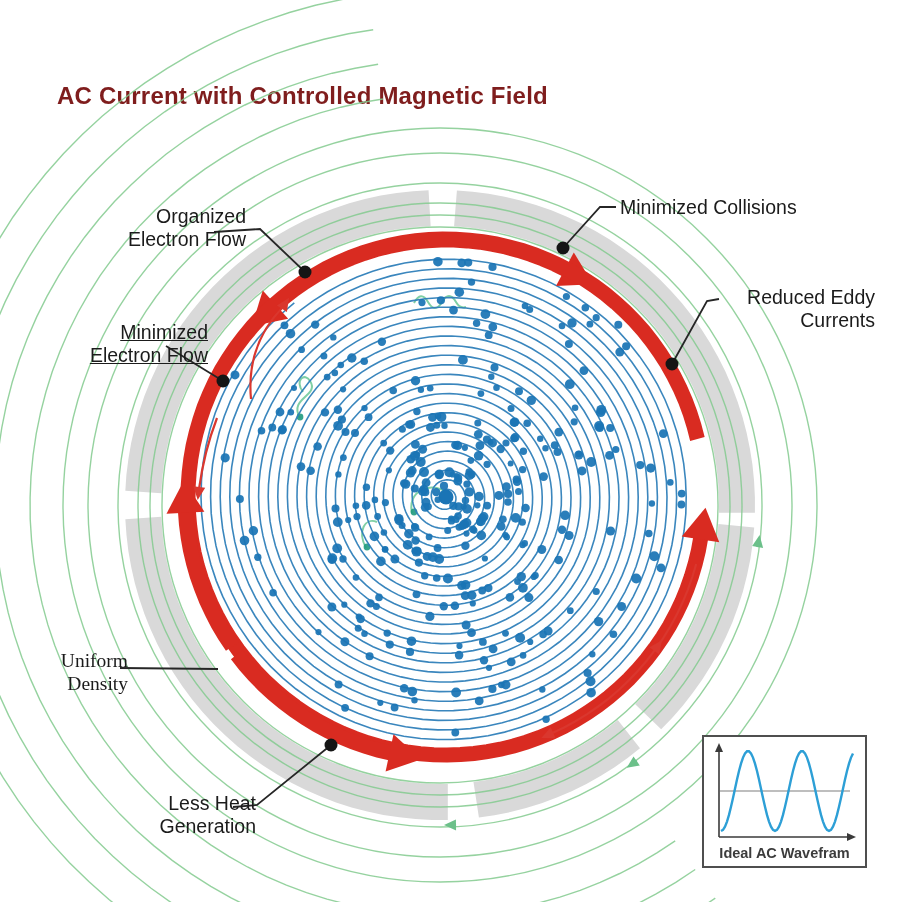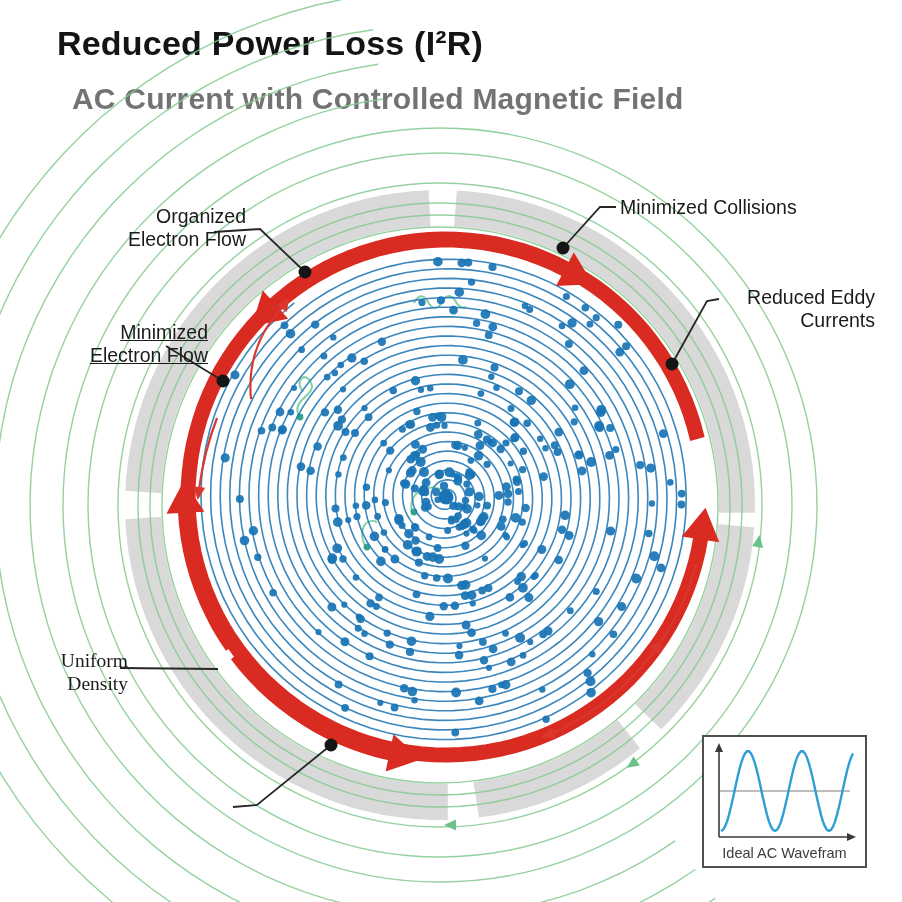--- a/index.html
+++ b/index.html
@@ -5,50 +5,49 @@
   html,body{margin:0;padding:0;background:#ffffff;}
   .page{
     position:relative;width:902px;height:902px;background:#ffffff;overflow:hidden;
     font-family:"Liberation Sans", sans-serif;color:#161616;
   }
   .title{
     position:absolute;left:57px;top:24px;font-size:34px;font-weight:700;
     letter-spacing:.2px;color:#141414;white-space:nowrap;
   }
   .subtitle{
-    position:absolute;left:57px;top:82px;font-size:30px;font-weight:700;
-    letter-spacing:.2px;color:#737373;white-space:nowrap;margin-left:15px;
+    position:absolute;left:57px;top:82px;font-size:24px;font-weight:700;
+    letter-spacing:.2px;color:#7f1d1d;white-space:nowrap;
   }
   svg.diagram{position:absolute;left:0;top:0;}
   .ann{
     position:absolute;font-size:19.5px;line-height:1.16;color:#1b1b1b;
     text-align:right;white-space:pre-line;
   }
   .ann.organized{left:56px;top:205px;width:190px;}
   .ann.min-collisions{left:620px;top:196px;width:230px;text-align:left;white-space:nowrap;}
   .ann.red-eddy{left:695px;top:286px;width:180px;}
   .ann.min-electron{left:18px;top:321px;width:190px;text-decoration:underline;}
   .ann.uniform{left:13px;top:650px;width:115px;font-family:Liberation Serif, serif;}
   .ann.less-heat{left:80px;top:792px;width:176px;}
   .inset{
     position:absolute;left:702px;top:735px;width:165px;height:133px;
-    border:2px solid #4f4f4f;background:#ffffff;box-sizing:border-box;
+    border:2px solid #4f4f4f;background:#ffffff;box-sizing:border-box;font-weight:bold;
   }
   .inset svg{position:absolute;left:0;top:2px;}
   .inset-caption{
     position:absolute;left:0;bottom:5px;width:100%;text-align:center;
     font-size:14.5px;color:#3c3c3c;white-space:nowrap;
   }
 </style>
 </head>
 <body>
 
 <div class="page">
 
-  <div class="title">Reduced Power Loss (I²R)</div>
   <div class="subtitle">AC Current with Controlled Magnetic Field</div>
 
   <svg class="diagram" id="diagram" width="902" height="902" viewBox="0 0 902 902">
       <g>
         <path d="M736.3 525.7L734.8 541.0L732.6 556.2L729.5 571.3L725.7 586.2L721.1 600.8L715.8 615.2L709.7 629.3L702.9 643.1L695.4 656.5L687.3 669.5L678.4 682.1L668.9 694.2L658.8 705.8L648.2 716.8" stroke="#d9d9d9" stroke-width="36" fill="none"></path>
         <path d="M628.9 734.2L616.9 743.6L604.3 752.4L591.3 760.5L578.0 768.0L564.2 774.8L550.2 780.8L535.8 786.1L521.2 790.7L506.4 794.5L491.3 797.5L476.2 799.8" stroke="#d9d9d9" stroke-width="36" fill="none"></path>
         <path d="M447.8 801.9L432.4 801.9L417.0 801.1L401.7 799.5L386.6 797.2L371.5 794.0L356.6 790.1L342.0 785.4L327.6 779.9L313.5 773.7L299.8 766.8L286.4 759.2L273.5 750.9L261.0 742.0L249.0 732.4L237.4 722.2L226.5 711.4L216.1 700.1L206.3 688.3L197.1 675.9L188.6 663.1L180.7 649.9L173.6 636.3L167.2 622.3L161.4 608.0L156.5 593.5L152.3 578.7L148.9 563.7L146.2 548.6L144.4 533.3L143.3 518.0" stroke="#d9d9d9" stroke-width="36" fill="none"></path>
         <path d="M143.3 492.0L144.3 476.8L146.2 461.6L148.8 446.6L152.2 431.7L156.3 417.0L161.2 402.5L166.9 388.3L173.3 374.4L180.3 360.9L188.1 347.7L196.5 334.9L205.6 322.6L215.3 310.8L225.6 299.5L236.4 288.8L247.8 278.6L259.7 269.0L272.1 260.0L284.9 251.7L298.1 244.1L311.7 237.1L325.7 230.9L339.9 225.4L354.4 220.6L369.2 216.6L384.1 213.3L399.2 210.8L414.4 209.1L429.6 208.2" stroke="#d9d9d9" stroke-width="36" fill="none"></path>
         <path d="M455.5 208.4L470.8 209.6L485.9 211.6L501.0 214.3L515.9 217.9L530.5 222.1L545.0 227.2L559.1 232.9L573.0 239.4L586.5 246.6L599.6 254.5L612.3 263.1L624.5 272.2L636.2 282.0L647.4 292.4L658.1 303.4L668.2 314.9L677.7 326.9L686.5 339.3L694.7 352.3L702.2 365.6L709.1 379.2L715.2 393.3L720.6 407.6L725.2 422.1L729.1 436.9L732.2 451.9L734.6 467.0L736.1 482.2L736.9 497.5L736.9 512.8" stroke="#d9d9d9" stroke-width="36" fill="none"></path>
       </g>
@@ -468,20 +467,22 @@
 
   <div class="ann organized">Organized
 Electron Flow</div>
   <div class="ann red-eddy">Reduced Eddy
 Currents</div>
   <div class="ann min-collisions">Minimized Collisions</div>
   <div class="ann min-electron">Minimized
 Electron Flow</div>
   <div class="ann uniform">Uniform
 Density</div>
+  <div class="ann less-heat">Less Heat
+Generation</div>
 
   <div class="inset">
     <svg id="insetSvg" width="161" height="104" viewBox="0 0 161 104">
         <line x1="15" y1="98" x2="15" y2="8" stroke="#3a3a3a" stroke-width="1.6"></line>
         <polygon points="15,4 11,13 19,13" fill="#3a3a3a"></polygon>
         <line x1="15" y1="98" x2="147" y2="98" stroke="#3a3a3a" stroke-width="1.6"></line>
         <polygon points="152,98 143,94 143,102" fill="#3a3a3a"></polygon>
         <line x1="16" y1="52" x2="146" y2="52" stroke="#a8a8a8" stroke-width="1.3"></line>
         <path d="M17 92.0L19 90.9L21 87.7L23 82.6L25 75.9L27 67.8L29 58.9L31 49.7L33 40.5L35 32.0L37 24.6L39 18.6L41 14.4L43 12.3L45 12.3L47 14.4L49 18.6L51 24.6L53 32.0L55 40.5L57 49.7L59 58.9L61 67.8L63 75.9L65 82.6L67 87.7L69 90.9L71 92.0L73 90.9L75 87.7L77 82.6L79 75.9L81 67.8L83 58.9L85 49.7L87 40.5L89 32.0L91 24.6L93 18.6L95 14.4L97 12.3L99 12.3L101 14.4L103 18.6L105 24.6L107 32.0L109 40.5L111 49.7L113 58.9L115 67.8L117 75.9L119 82.6L121 87.7L123 90.9L125 92.0L127 90.9L129 87.7L131 82.6L133 75.9L135 67.8L137 58.9L139 49.7L141 40.5L143 32.0L145 24.6L147 18.6L149 14.4" stroke="#2d9fd6" stroke-width="2.4" fill="none"></path>
       </svg>

